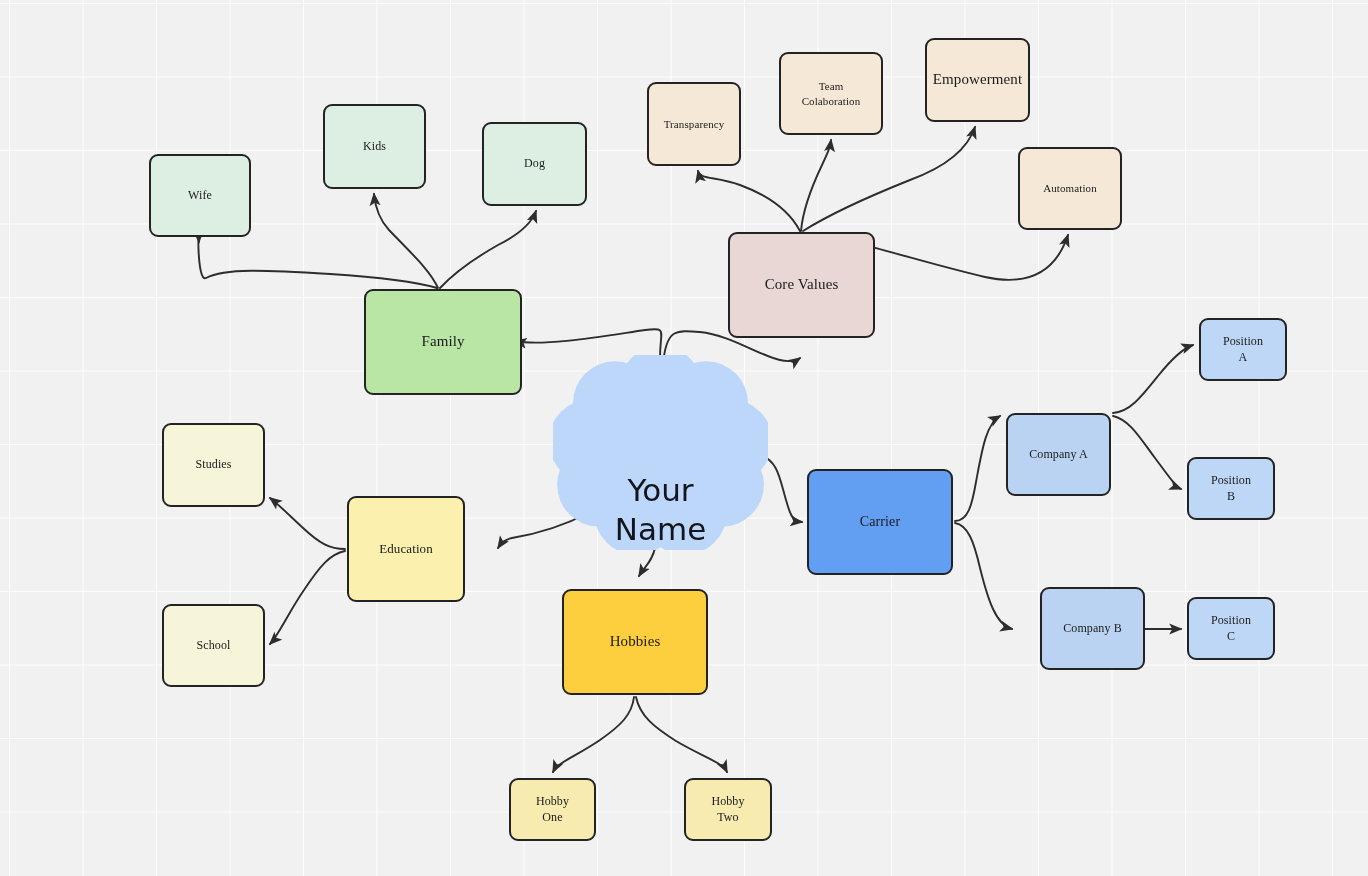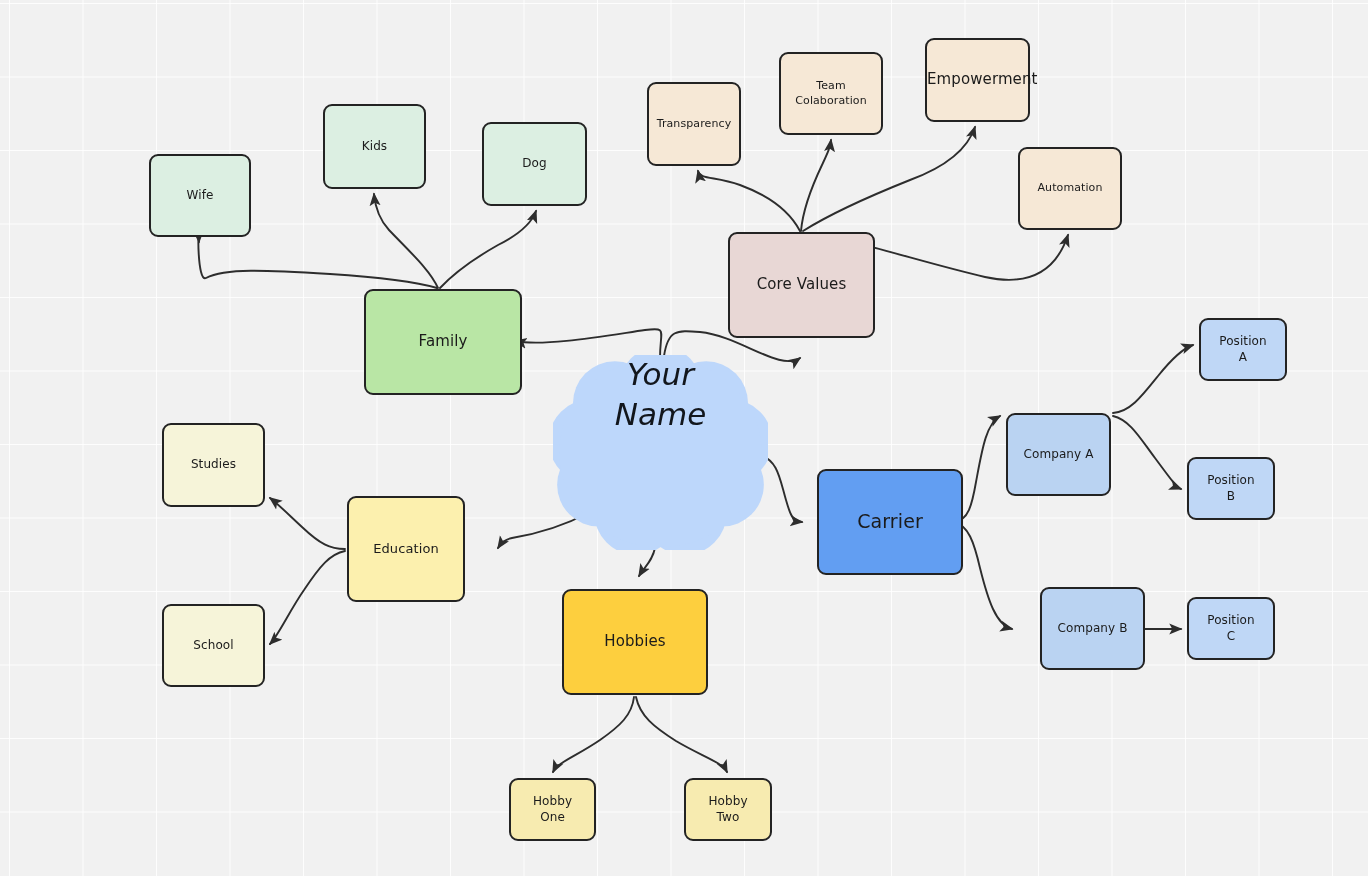--- a/index.html
+++ b/index.html
@@ -40,28 +40,28 @@
     color: #1b1b1b;
     line-height: 1.32;
     white-space: pre-line;
     letter-spacing: 0.1px;
   }
   .node-label {
     display: block;
     width: 100%;
     padding: 0 4px;
     white-space: pre-line;
+    font-family: Liberation Serif, serif;
   }
   .cloud {
     position: absolute;
     display: flex;
-    align-items: flex-start;
+    align-items: flex-end;
     justify-content: center;
     text-align: center;
-    font-style: italic;
   }
   .cloud svg {
     position: absolute;
     left: 0;
     top: 0;
   }
   .cloud .cloud-text {
     position: relative;
     z-index: 2;
     font-size: 31px;
@@ -118,21 +118,21 @@
       <div class="node" style="left: 925px; top: 38px; width: 105px; height: 84px; background: rgb(246, 232, 214); border-color: rgb(35, 35, 35); font-size: 15px;"><span class="node-label">Empowerment</span></div>
       <div class="node" style="left: 1018px; top: 147px; width: 104px; height: 83px; background: rgb(246, 232, 214); border-color: rgb(35, 35, 35); font-size: 11px;"><span class="node-label">Automation</span></div>
       <div class="node" style="left: 347px; top: 496px; width: 118px; height: 106px; background: rgb(252, 240, 174); border-color: rgb(35, 35, 35); font-size: 13px;"><span class="node-label">Education</span></div>
       <div class="node" style="left: 162px; top: 423px; width: 103px; height: 84px; background: rgb(246, 244, 217); border-color: rgb(35, 35, 35); font-size: 12px;"><span class="node-label">Studies</span></div>
       <div class="node" style="left: 162px; top: 604px; width: 103px; height: 83px; background: rgb(246, 244, 217); border-color: rgb(35, 35, 35); font-size: 12px;"><span class="node-label">School</span></div>
       <div class="node" style="left: 562px; top: 589px; width: 146px; height: 106px; background: rgb(253, 207, 62); border-color: rgb(35, 35, 35); font-size: 15px;"><span class="node-label">Hobbies</span></div>
       <div class="node" style="left: 509px; top: 778px; width: 87px; height: 63px; background: rgb(247, 235, 176); border-color: rgb(35, 35, 35); font-size: 12px;"><span class="node-label">Hobby
 One</span></div>
       <div class="node" style="left: 684px; top: 778px; width: 88px; height: 63px; background: rgb(247, 235, 176); border-color: rgb(35, 35, 35); font-size: 12px;"><span class="node-label">Hobby
 Two</span></div>
-      <div class="node" style="left: 807px; top: 469px; width: 146px; height: 106px; background: rgb(98, 158, 242); border-color: rgb(35, 35, 35); font-size: 19px; margin-left: 10px;"><span class="node-label">Carrier</span></div>
+      <div class="node" style="left: 807px; top: 469px; width: 146px; height: 106px; background: rgb(98, 158, 242); border-color: rgb(35, 35, 35); font-size: 14px;"><span class="node-label">Carrier</span></div>
       <div class="node" style="left: 1006px; top: 373px; width: 105px; height: 83px; background: rgb(186, 211, 242); border-color: rgb(35, 35, 35); font-size: 12px; margin-top: 40px;"><span class="node-label">Company A</span></div>
       <div class="node" style="left: 1040px; top: 587px; width: 105px; height: 83px; background: rgb(186, 211, 242); border-color: rgb(35, 35, 35); font-size: 12px;"><span class="node-label">Company B</span></div>
       <div class="node" style="left: 1199px; top: 318px; width: 88px; height: 63px; background: rgb(191, 215, 246); border-color: rgb(35, 35, 35); font-size: 12px;"><span class="node-label">Position
 A</span></div>
       <div class="node" style="left: 1187px; top: 457px; width: 88px; height: 63px; background: rgb(191, 215, 246); border-color: rgb(35, 35, 35); font-size: 12px;"><span class="node-label">Position
 B</span></div>
       <div class="node" style="left: 1187px; top: 597px; width: 88px; height: 63px; background: rgb(191, 215, 246); border-color: rgb(35, 35, 35); font-size: 12px;"><span class="node-label">Position
 C</span></div>
     </div>
 

